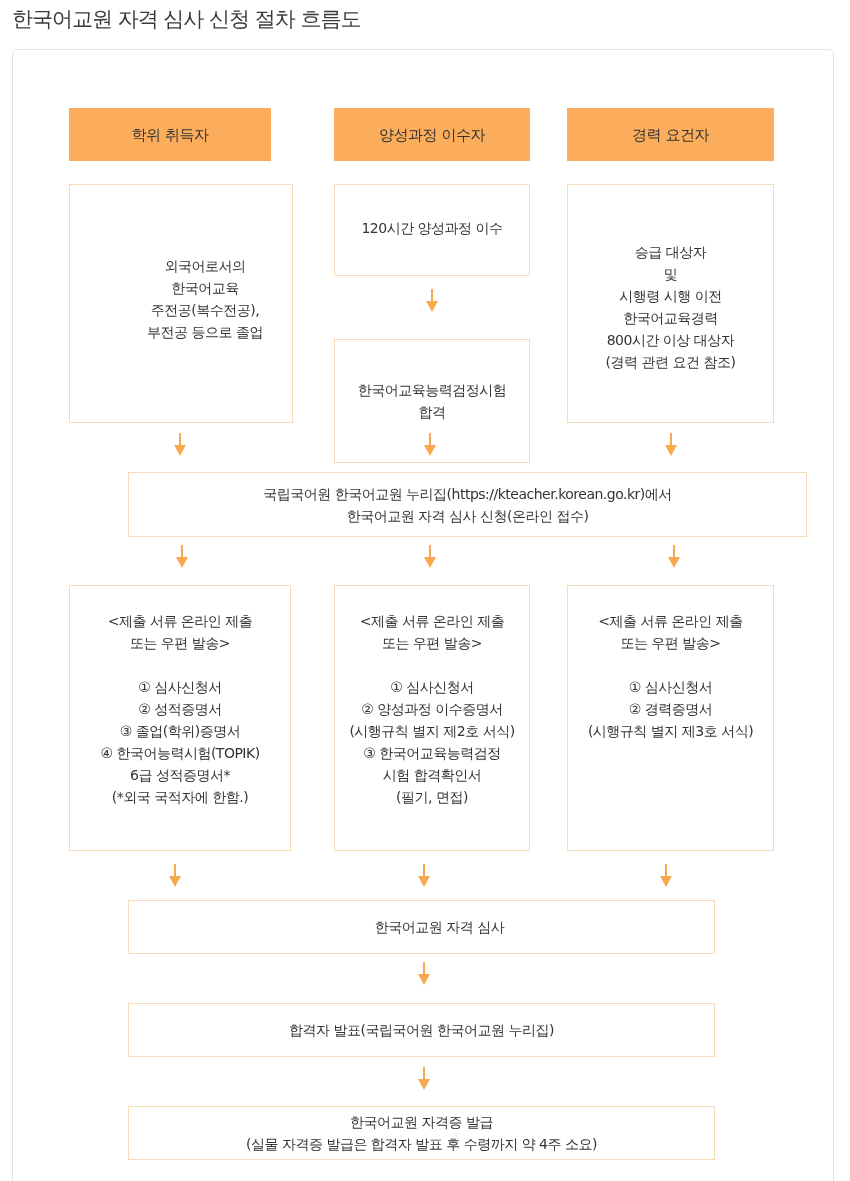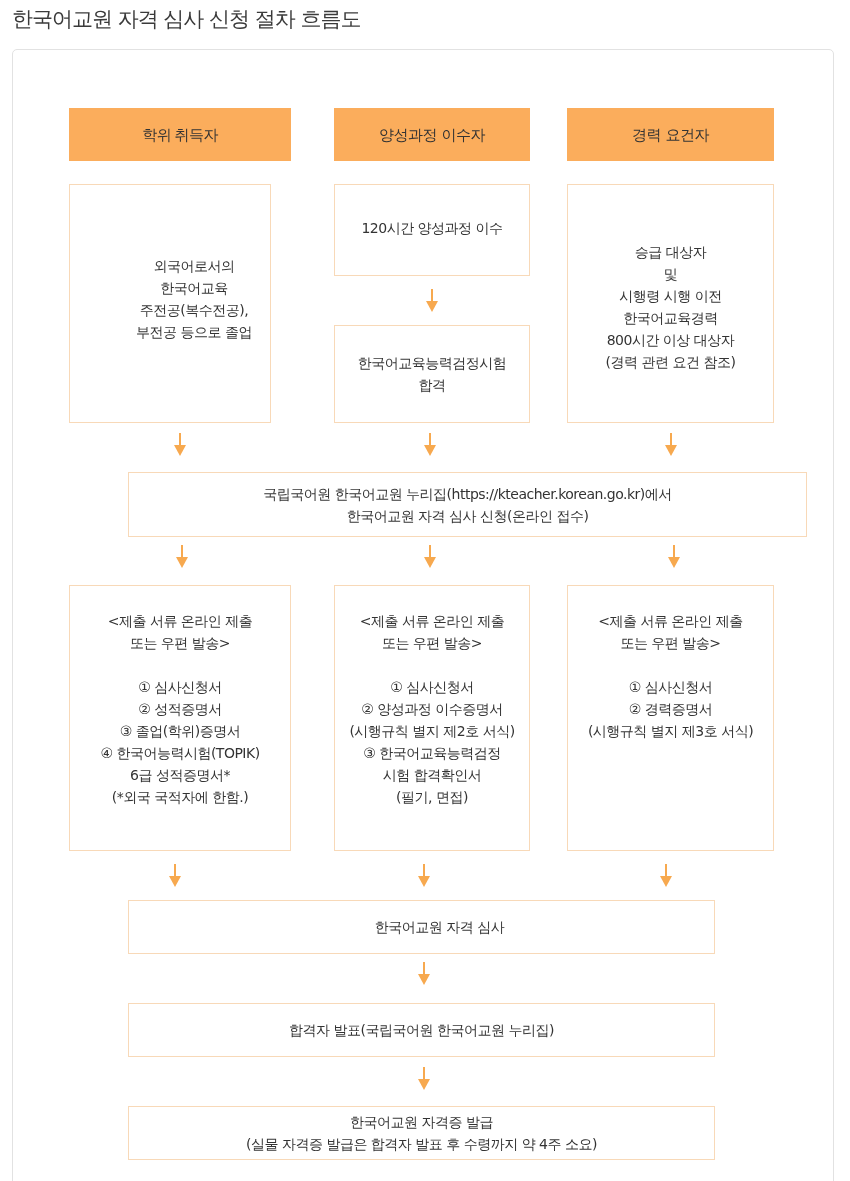--- a/index.html
+++ b/index.html
@@ -31,36 +31,36 @@
   }
   .arrow svg { display: block; }
 </style>
 </head>
 <body>
 
 <div class="title">한국어교원 자격 심사 신청 절차 흐름도</div>
 
 <div class="card"></div>
 
-<div class="node head" style="left:69px;top:108px;width:222px;height:53px;font-family:Liberation Serif, serif;">학위 취득자</div>
+<div class="node head" style="left:69px;top:108px;width:202px;height:53px;">학위 취득자</div>
 <div class="node head" style="left:334px;top:108px;width:196px;height:53px;">양성과정 이수자</div>
 <div class="node head" style="left:567px;top:108px;width:207px;height:53px;">경력 요건자</div>
 
-<div class="node box" style="left:69px;top:184px;width:202px;height:239px;padding-bottom:10px;padding-left:48px;">외국어로서의
+<div class="node box" style="left:69px;top:184px;width:224px;height:239px;padding-bottom:10px;padding-left:48px;">외국어로서의
 한국어교육
 주전공(복수전공),
 부전공 등으로 졸업</div>
 <div class="node box" style="left:334px;top:184px;width:196px;height:92px;padding-bottom:4px;">120시간 양성과정 이수</div>
 <div class="arrow" style="left:432px;top:289px;">
   <svg width="14" height="24" viewBox="0 0 14 24">
       <line x1="7" y1="0" x2="7" y2="14" stroke="#f7a94f" stroke-width="2"></line>
       <polygon points="1,12 13,12 7,23" fill="#f7a94f"></polygon>
     </svg>
 </div>
-<div class="node box" style="left:334px;top:325px;width:196px;height:98px;">한국어교육능력검정시험
+<div class="node box" style="left:334px;top:339px;width:196px;height:124px;">한국어교육능력검정시험
 합격</div>
 <div class="node box" style="left:567px;top:184px;width:207px;height:239px;padding-top:6px;">승급 대상자
 및
 시행령 시행 이전
 한국어교육경력
 800시간 이상 대상자
 (경력 관련 요건 참조)</div>
 
 <div class="arrow" style="left:180px;top:433px;">
   <svg width="14" height="24" viewBox="0 0 14 24">

